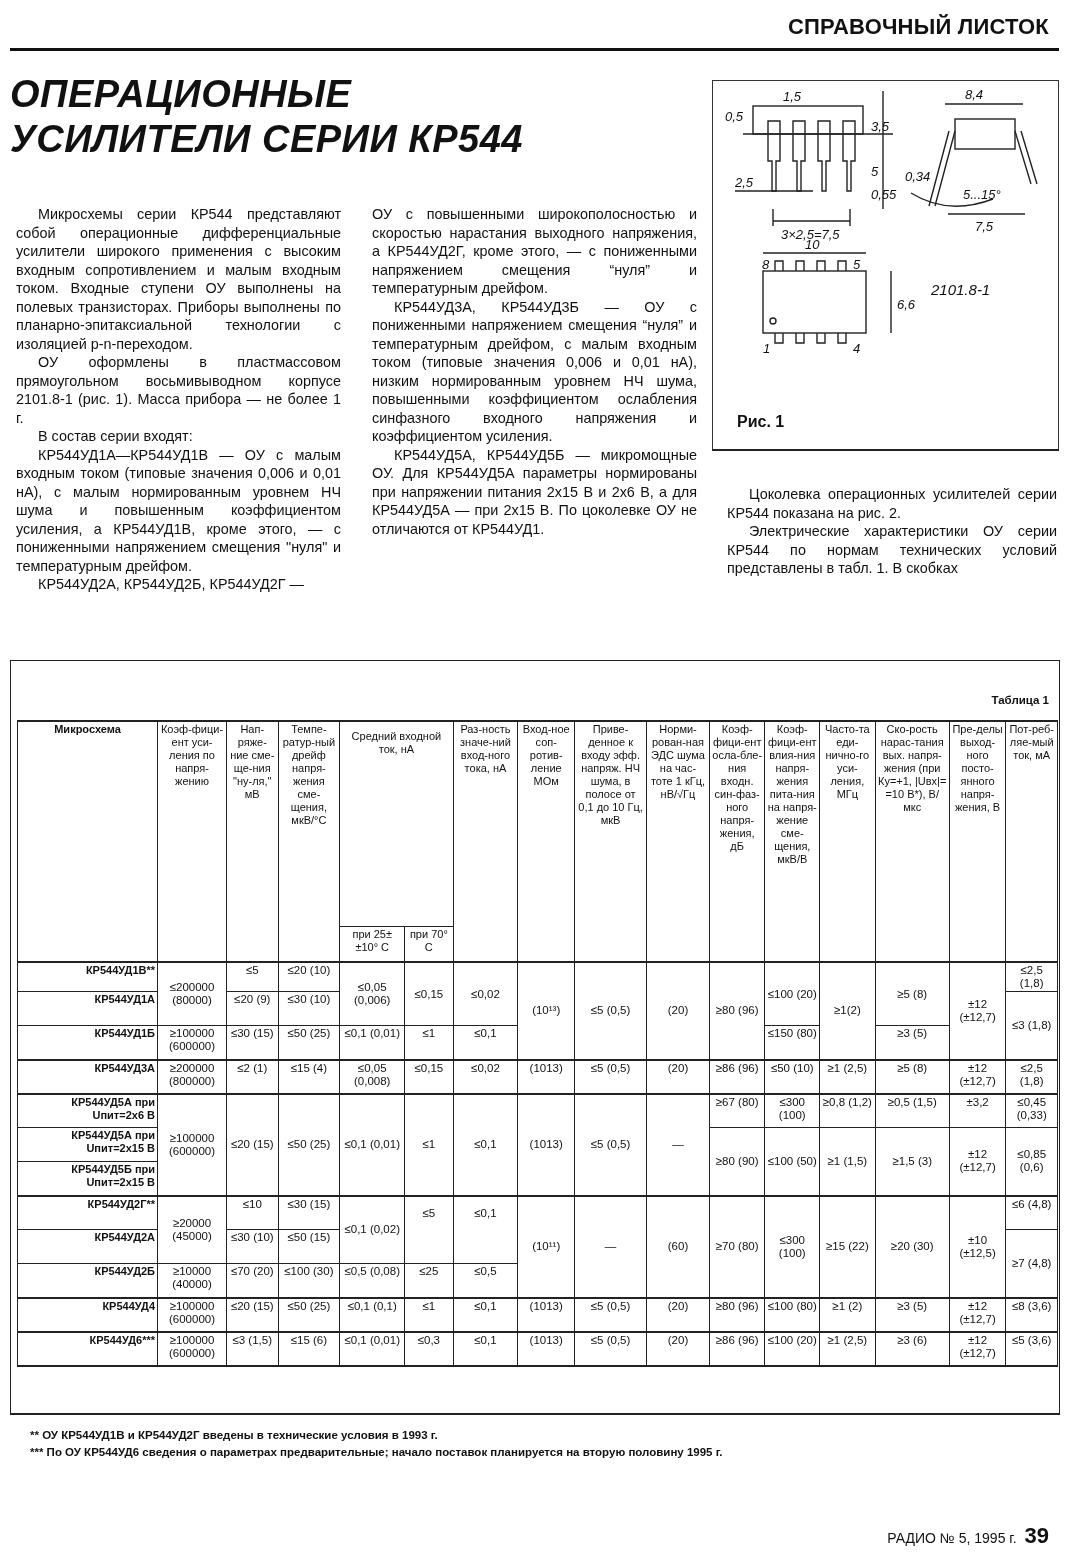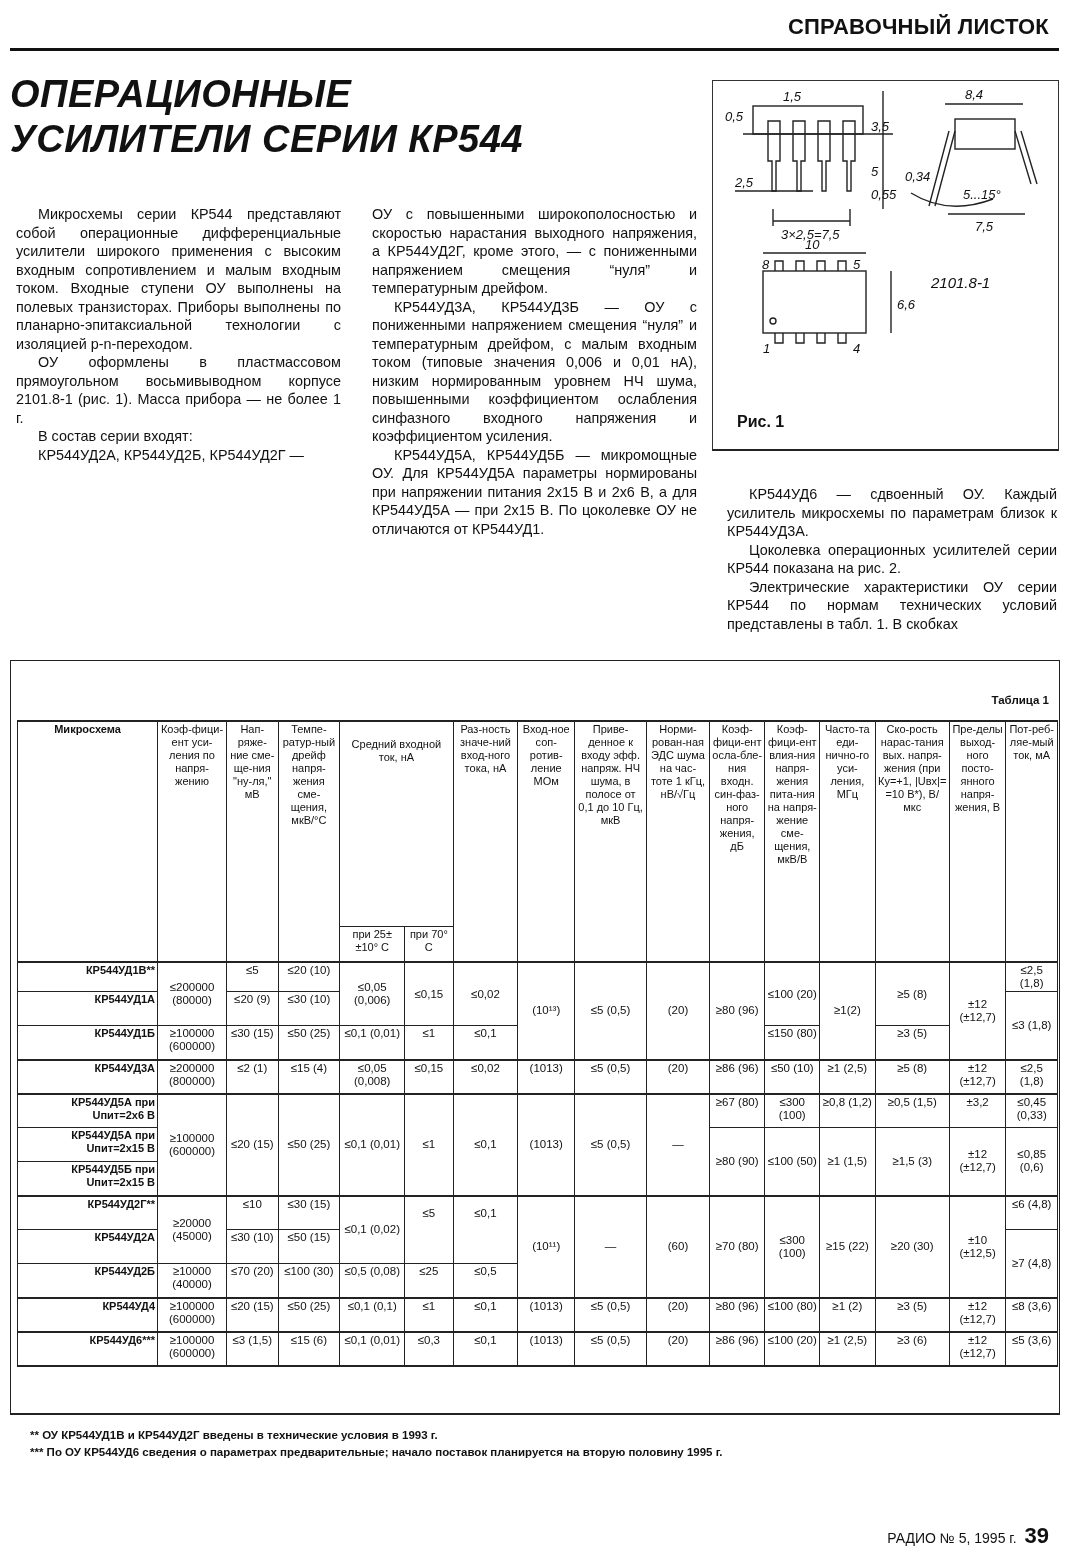--- a/index.html
+++ b/index.html
@@ -9,21 +9,21 @@
   .top-rule{left:10px;right:10px;top:48px;height:3px;background:#111;}
   .title{left:10px;top:72px;font-weight:bold;font-style:italic;font-size:38px;line-height:45px;letter-spacing:0.5px;}
   .col{font-size:14.4px;line-height:18.5px;text-align:justify;}
   .col p{margin:0;text-indent:22px;}
   #col1{left:16px;top:205px;width:325px;}
   #col2{left:372px;top:205px;width:325px;}
   #col3{left:727px;top:485px;width:330px;}
   .figure{left:712px;top:80px;width:345px;height:368px;border:1px solid #333;border-bottom:2px solid #222;text-align:right;}
   .figure svg{position:absolute;left:0;top:0;}
   .fig-caption{position:absolute;left:24px;bottom:18px;font-weight:bold;font-size:16px;}
-  .pkg-name{position:absolute;left:218px;top:193px;font-style:italic;font-size:15px;}
+  .pkg-name{position:absolute;left:218px;top:200px;font-style:italic;font-size:15px;}
   .table-frame{left:10px;top:660px;width:1048px;height:752px;border:1px solid #222;border-bottom:2px solid #222;}
   .table-caption{right:20px;top:694px;font-weight:bold;font-size:11.5px;}
   table.spec{position:absolute;left:17px;top:720px;width:1041px;border-collapse:collapse;font-size:11.5px;line-height:13px;}
   table.spec td,table.spec th{border:1px solid #222;padding:1px 2px;vertical-align:top;text-align:center;font-weight:normal;}
   table.spec th{font-size:11px;line-height:13px;}
   table.spec tr.hdr-top{border-top:2px solid #222;}
   table.spec tbody tr.grp{border-top:2px solid #222;}
   table.spec td.name{text-align:right;font-weight:bold;font-size:11px;padding-left:6px;}
   table.spec td.mid{vertical-align:middle;}
   .footnotes{left:30px;top:1427px;font-weight:bold;font-size:11.5px;line-height:17px;}
@@ -37,29 +37,29 @@
 <div class="abs top-rule"></div>
 <div class="abs title">
   <div>ОПЕРАЦИОННЫЕ</div>
   <div>УСИЛИТЕЛИ СЕРИИ КР544</div>
 </div>
 
 <div class="abs col" id="col1">
   <p>Микросхемы серии КР544 представляют собой операционные дифференциальные усилители широкого применения с высоким входным сопротивлением и малым входным током. Входные ступени ОУ выполнены на полевых транзисторах. Приборы выполнены по планарно-эпитаксиальной технологии с изоляцией p-n-переходом.</p>
   <p>ОУ оформлены в пластмассовом прямоугольном восьмивыводном корпусе 2101.8-1 (рис. 1). Масса прибора — не более 1 г.</p>
   <p>В состав серии входят:</p>
+  <p>КР544УД1А—КР544УД1В — ОУ с малым входным током (типовые значения 0,006 и 0,01 нА), с малым нормированным уровнем НЧ шума и повышенным коэффициентом усиления, а КР544УД1В, кроме этого, — с пониженными напряжением смещения "нуля" и температурным дрейфом.</p>
   <p>КР544УД2А, КР544УД2Б, КР544УД2Г —</p>
 </div>
 <div class="abs col" id="col2">
   <p style="text-indent:0">ОУ с повышенными широкополосностью и скоростью нарастания выходного напряжения, а КР544УД2Г, кроме этого, — с пониженными напряжением смещения “нуля” и температурным дрейфом.</p>
   <p>КР544УД3А, КР544УД3Б — ОУ с пониженными напряжением смещения “нуля” и температурным дрейфом, с малым входным током (типовые значения 0,006 и 0,01 нА), низким нормированным уровнем НЧ шума, повышенными коэффициентом ослабления синфазного входного напряжения и коэффициентом усиления.</p>
   <p>КР544УД5А, КР544УД5Б — микромощные ОУ. Для КР544УД5А параметры нормированы при напряжении питания 2x15 В и 2x6 В, а для КР544УД5А — при 2x15 В. По цоколевке ОУ не отличаются от КР544УД1.</p>
 </div>
 <div class="abs col" id="col3">
-  <p>КР544УД6 — сдвоенный ОУ. Каждый усилитель микросхемы по параметрам близок к КР544УД3А.</p>
   <p>Цоколевка операционных усилителей серии КР544 показана на рис. 2.</p>
   <p>Электрические характеристики ОУ серии КР544 по нормам технических условий представлены в табл. 1. В скобках</p>
 </div>
 
 <div class="abs figure">
   <svg width="345" height="368" font-family="Liberation Sans, sans-serif" font-style="italic" font-size="13" fill="none" stroke="#222" stroke-width="1.4">
 
     <rect x="40" y="25" width="110" height="28"></rect>
     <g>
       <path d="M55 40 h12 v40 h-4 v30 h-4 v-30 h-4z"></path>
@@ -133,21 +133,21 @@
       <col style="width:72px">
       <col style="width:55px">
       <col style="width:50px">
   </colgroup>
   <thead>
     <tr class="hdr-top" style="height:205px">
       <th rowspan="2" style="font-weight:bold">Микросхема</th>
       <th rowspan="2">Коэф-фици-ент уси-ления по напря-жению</th>
       <th rowspan="2">Нап-ряже-ние сме-ще-ния "ну-ля," мВ</th>
       <th rowspan="2">Темпе-ратур-ный дрейф напря-жения сме-щения, мкВ/°С</th>
-      <th colspan="2" style="padding-top:16px">Средний входной ток, нА</th>
+      <th colspan="2" style="padding-top:8px">Средний входной ток, нА</th>
       <th rowspan="2">Раз-ность значе-ний вход-ного тока, нА</th>
       <th rowspan="2">Вход-ное соп-ротив-ление МОм</th>
       <th rowspan="2">Приве-денное к входу эфф. напряж. НЧ шума, в полосе от 0,1 до 10 Гц, мкВ</th>
       <th rowspan="2">Норми-рован-ная ЭДС шума на час-тоте 1 кГц, нВ/√Гц</th>
       <th rowspan="2">Коэф-фици-ент осла-бле-ния входн. син-фаз-ного напря-жения, дБ</th>
       <th rowspan="2">Коэф-фици-ент влия-ния напря-жения пита-ния на напря-жение сме-щения, мкВ/В</th>
       <th rowspan="2">Часто-та еди-нично-го уси-ления, МГц</th>
       <th rowspan="2">Ско-рость нарас-тания вых. напря-жения (при Ку=+1, |Uвх|= =10 В*), В/мкс</th>
       <th rowspan="2">Пре-делы выход-ного посто-янного напря-жения, В</th>
       <th rowspan="2">Пот-реб-ляе-мый ток, мА</th>

